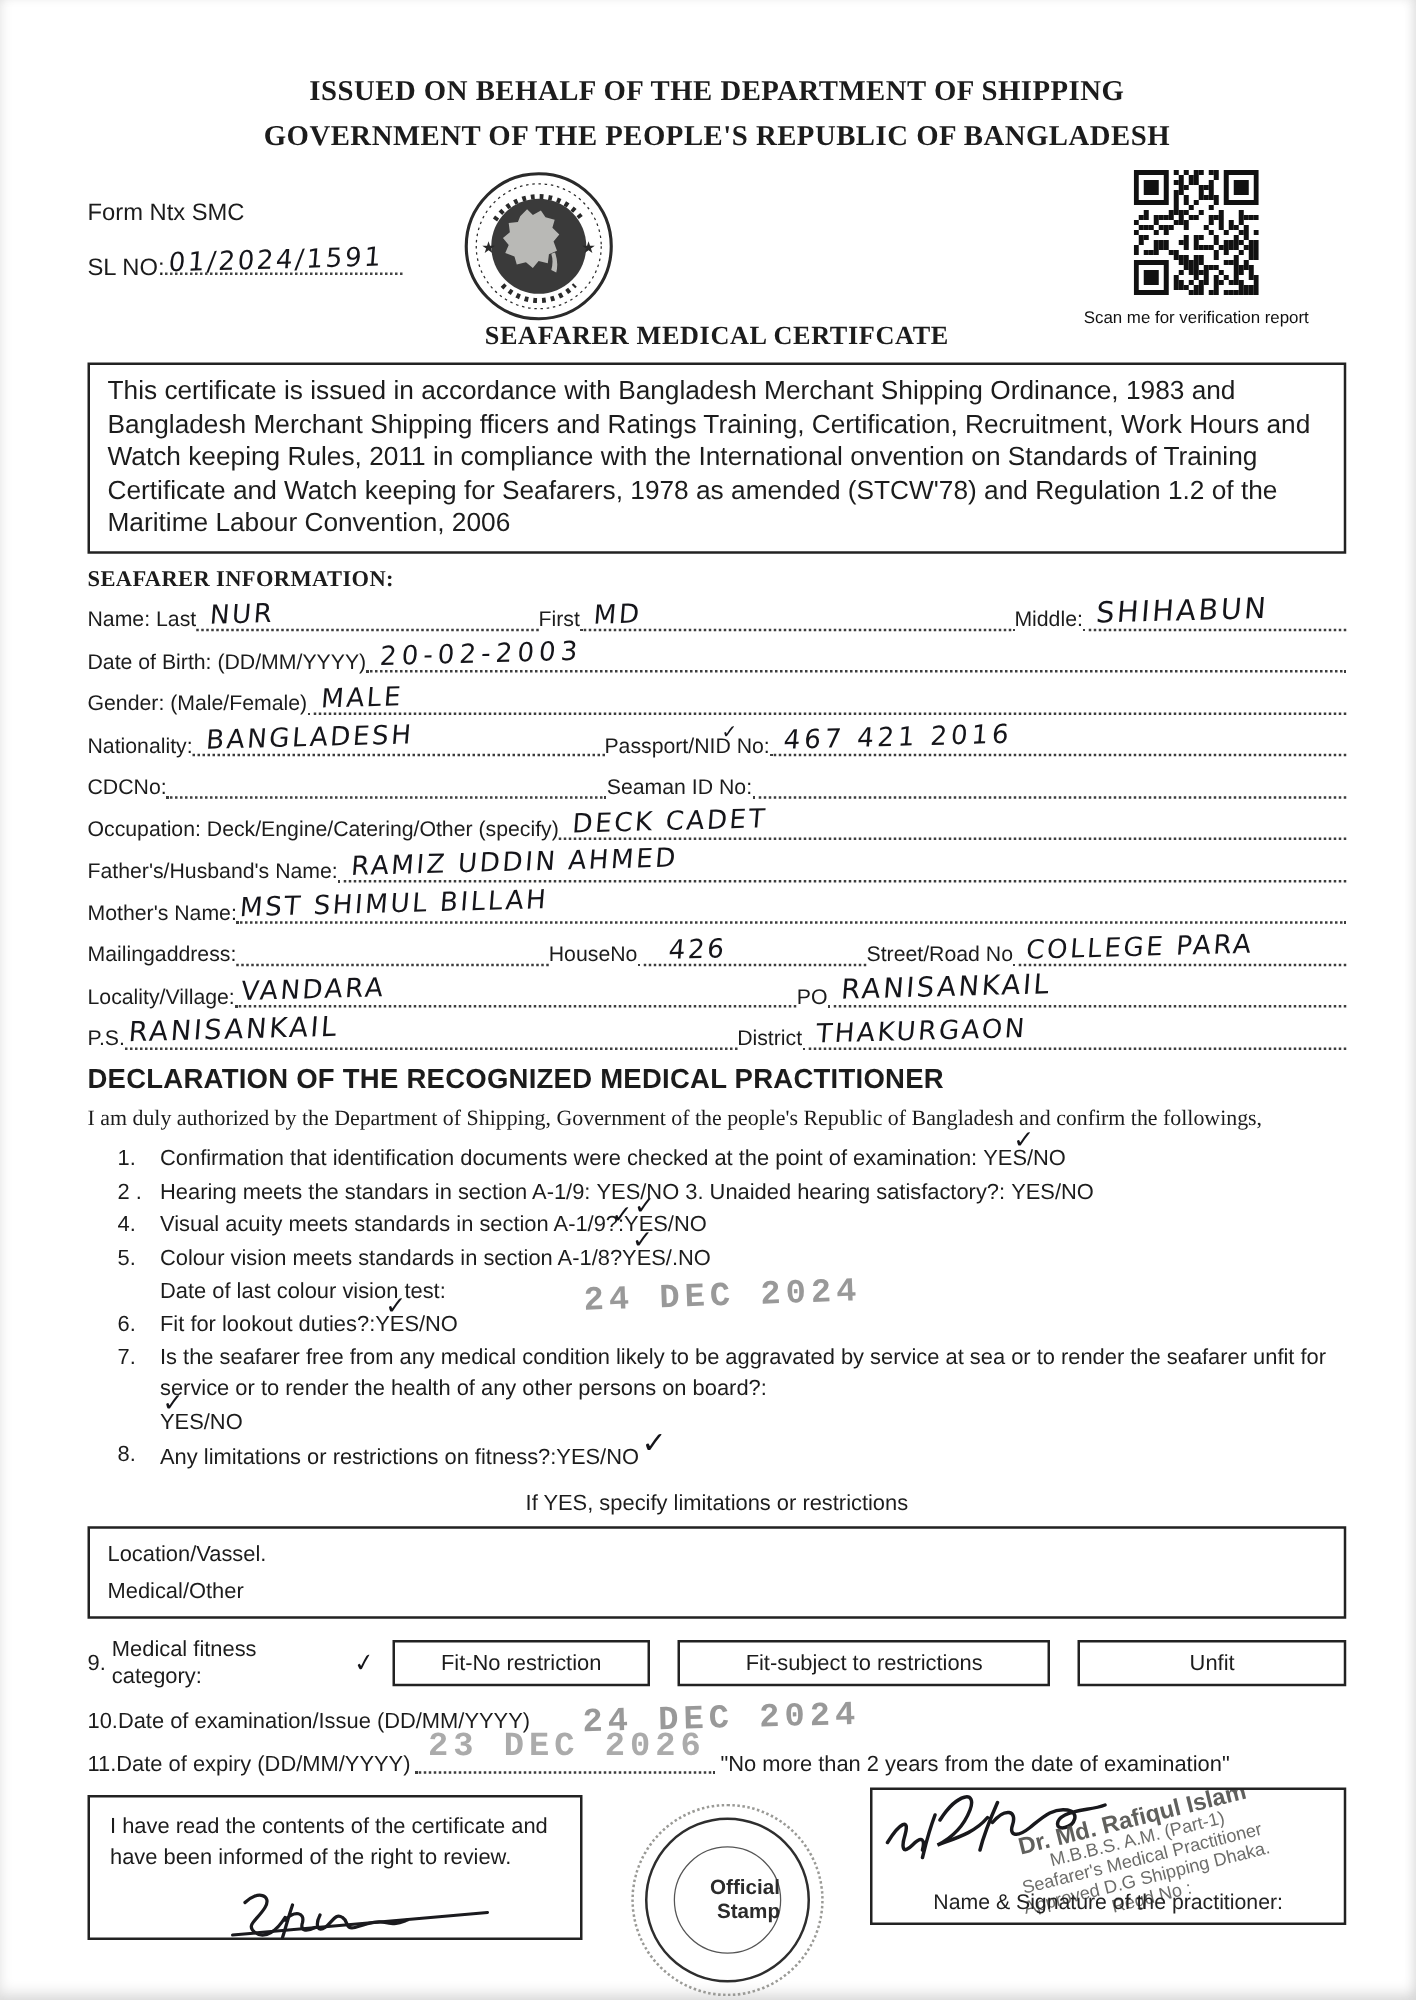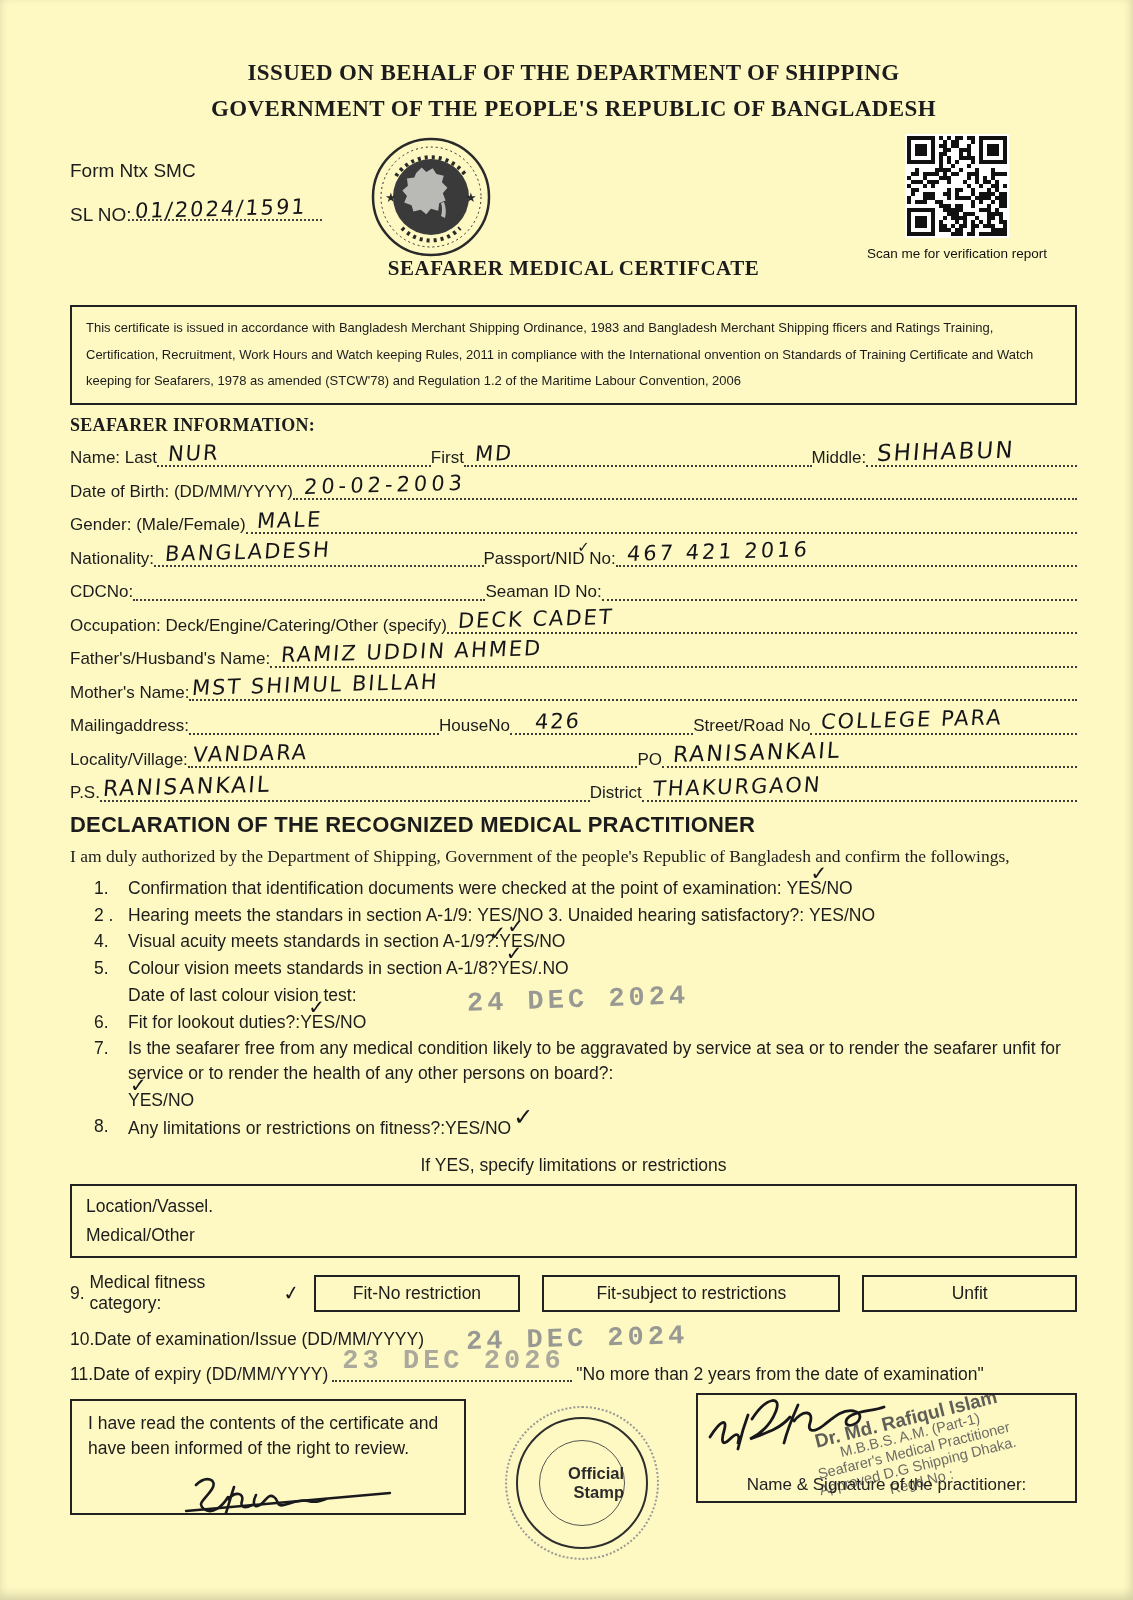--- a/index.html
+++ b/index.html
@@ -1,19 +1,19 @@
 <!DOCTYPE html>
 <html><head>
 <meta charset="utf-8">
 <style>
   * { margin:0; padding:0; box-sizing:border-box; }
   html,body { background:#d8d8d4; }
   .page {
     position:relative; width:1133px; height:1600px; margin:0 auto;
-    background:#fef9c3;
+    background:#ffffff;
     color:#1c1c1c;
     font-family:"Liberation Sans", sans-serif;
     overflow:hidden;
     box-shadow:inset 0 -6px 10px rgba(0,0,0,.12), inset -4px 0 8px rgba(0,0,0,.05);
   }
   .content { padding:60px 56px 0 70px; }
   .center { text-align:center; }
   .h1line { font-family:"Liberation Serif", serif; font-weight:bold; font-size:23px; letter-spacing:.4px; margin-bottom:10px; }
 
   .header-row { display:grid; grid-template-columns:300px 1fr 240px; align-items:start; margin-top:8px; height:128px; }
@@ -27,21 +27,21 @@
     letter-spacing:2px; white-space:nowrap;
     transform:rotate(-1.5deg) skewX(-6deg); transform-origin:left bottom;
   }
   .seal { width:122px; height:122px; margin:4px auto 0; }
   .qr-wrap { text-align:center; padding-top:2px; }
   .qr-box { width:104px; height:104px; margin:0 auto; background:#fff; padding:2px; }
   .qr-caption { font-size:13.5px; margin-top:8px; color:#111; }
 
   .doc-title { font-family:"Liberation Serif", serif; font-weight:bold; font-size:21px; letter-spacing:.5px; margin-top:-4px; }
 
-  .law-box { border:2px solid #222; margin-top:24px; padding:8px 14px; font-size:13px; line-height:26.5px; }
+  .law-box { border:2px solid #222; margin-top:9px; padding:8px 14px; font-size:21px; line-height:26.5px; }
 
   .sec-head { font-family:"Liberation Serif", serif; font-weight:bold; font-size:18px; margin-top:10px; letter-spacing:.3px; }
 
   .frow { display:flex; align-items:center; font-size:17px; margin-top:12.5px; }
   .lbl { white-space:nowrap; padding-bottom:1px; }
   .dots { flex:1; border-bottom:2px dotted #3d3d3d; height:16px; position:relative; }
   .dots .hw { position:absolute; left:10px; bottom:-1px; }
   .rel { position:relative; }
 
   .tick { font-family:"DejaVu Sans", sans-serif; font-weight:bold; color:#15151a; font-size:20px; line-height:1; }

